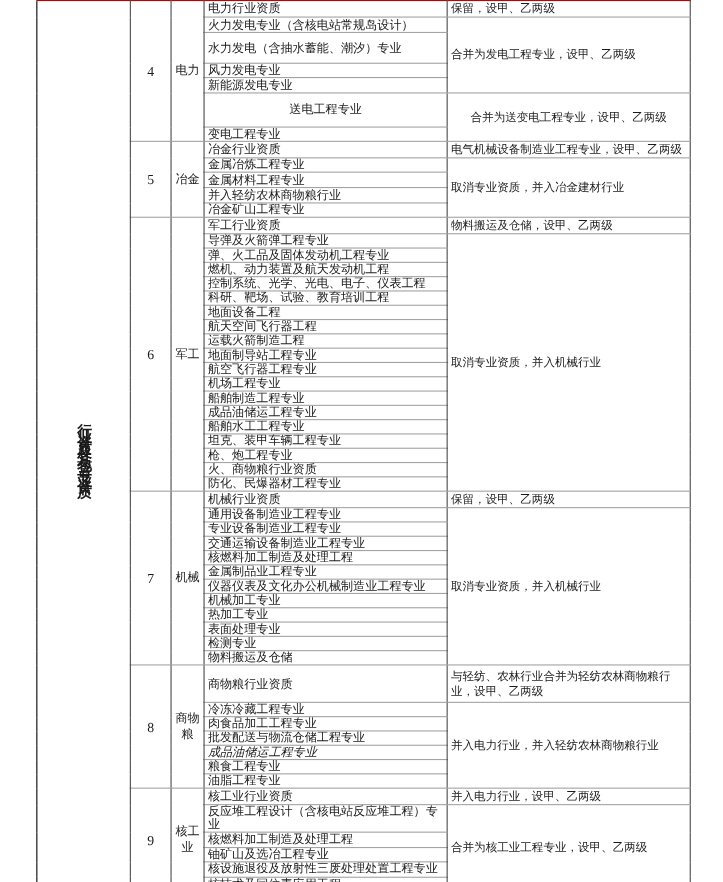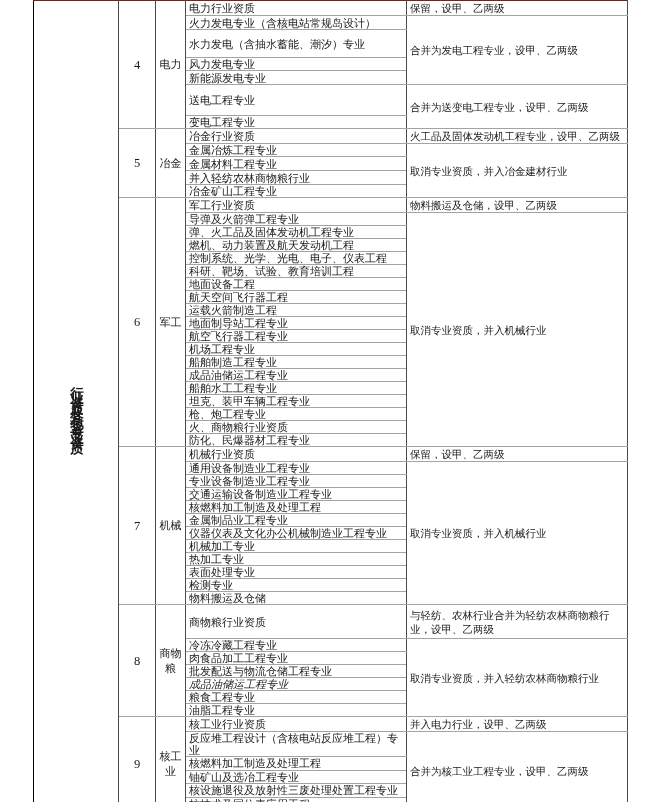--- a/index.html
+++ b/index.html
@@ -61,32 +61,32 @@
         </tr>
         <tr style="height: 28px;">
           <td class="spec u">水力发电（含抽水蓄能、潮汐）专业</td>
         </tr>
         <tr style="height: 13px;">
           <td class="spec u">风力发电专业</td>
         </tr>
         <tr style="height: 14px;">
           <td class="spec u">新能源发电专业</td>
         </tr>
-        <tr style="height: 31px;">
+        <tr style="height: 31px; text-align: center;">
           <td class="spec u">送电工程专业</td>
           <td class="res" rowspan="2">合并为送变电工程专业，设甲、乙两级</td>
         </tr>
         <tr style="height: 13px;">
           <td class="spec u">变电工程专业</td>
         </tr>
         <tr class="section-start" style="height: 14px;">
           <td class="num" rowspan="5">5</td>
           <td class="ind" rowspan="5">冶金</td>
           <td class="spec">冶金行业资质</td>
-          <td class="res">火工品及固体发动机工程专业，设甲、乙两级</td>
+          <td class="res">电气机械设备制造业工程专业，设甲、乙两级</td>
         </tr>
         <tr style="height: 13px;">
           <td class="spec u">金属冶炼工程专业</td>
           <td class="res" rowspan="4">取消专业资质，并入冶金建材行业</td>
         </tr>
         <tr style="height: 14px;">
           <td class="spec u">金属材料工程专业</td>
         </tr>
         <tr style="height: 14px;">
           <td class="spec u">并入轻纺农林商物粮行业</td>
@@ -196,21 +196,21 @@
           <td class="spec u">物料搬运及仓储</td>
         </tr>
         <tr class="section-start" style="height: 34px;">
           <td class="num" rowspan="7">8</td>
           <td class="ind" rowspan="7">商物粮</td>
           <td class="spec">商物粮行业资质</td>
           <td class="res">与轻纺、农林行业合并为轻纺农林商物粮行业，设甲、乙两级</td>
         </tr>
         <tr style="height: 12px;">
           <td class="spec u">冷冻冷藏工程专业</td>
-          <td class="res" rowspan="6">取消专业资质，并入轻纺农林商物粮行业</td>
+          <td class="res" rowspan="6">并入电力行业，并入轻纺农林商物粮行业</td>
         </tr>
         <tr style="height: 12px;">
           <td class="spec u">肉食品加工工程专业</td>
         </tr>
         <tr style="height: 12px;">
           <td class="spec u">批发配送与物流仓储工程专业</td>
         </tr>
         <tr style="height: 12px;">
           <td class="spec u it">成品油储运工程专业</td>
         </tr>

